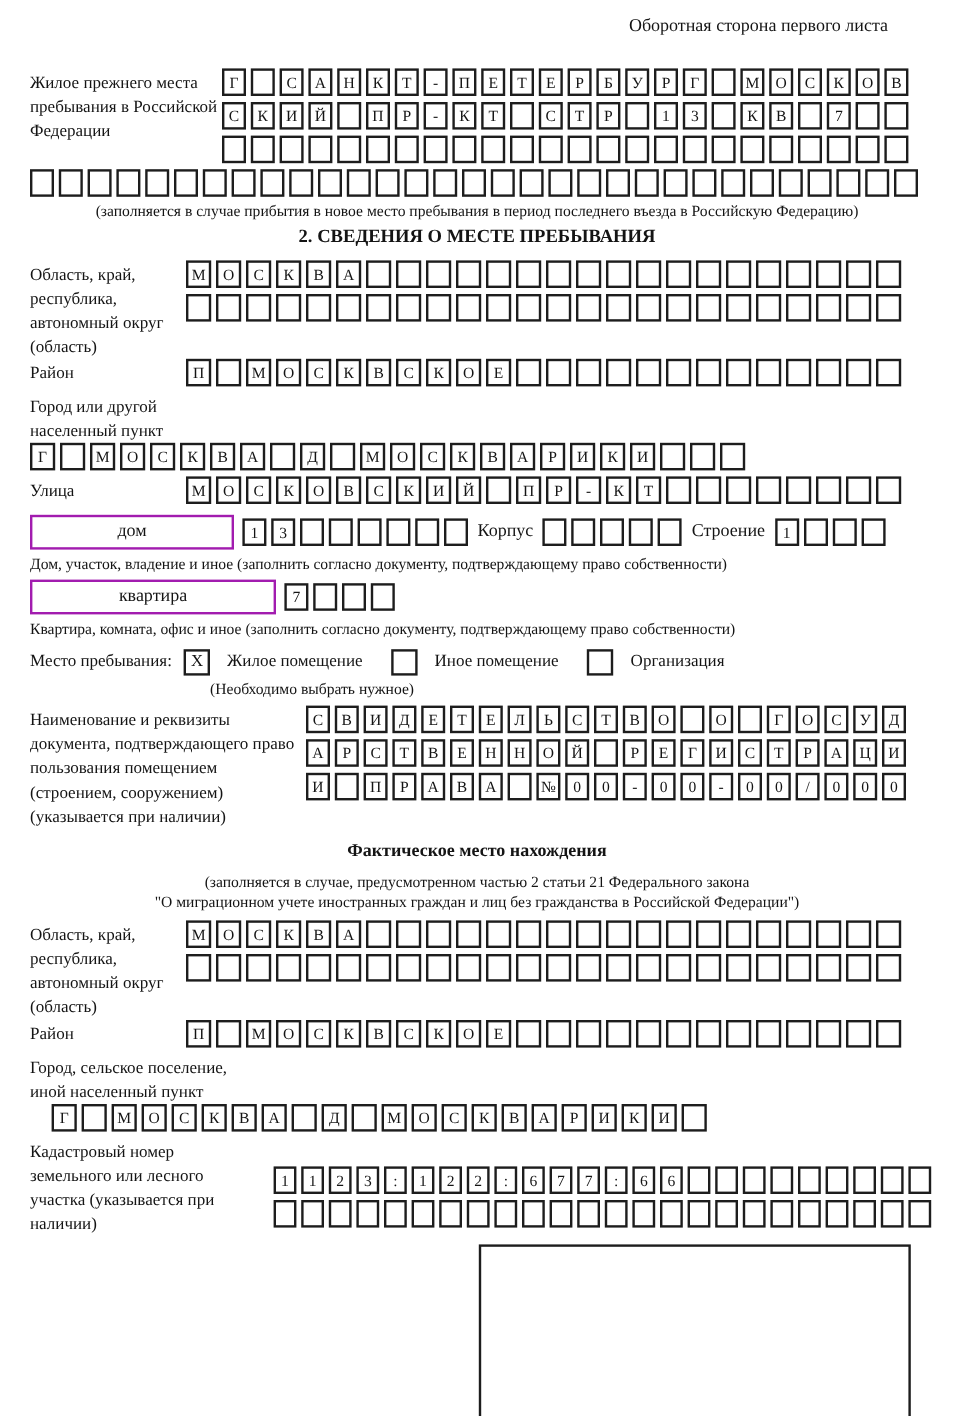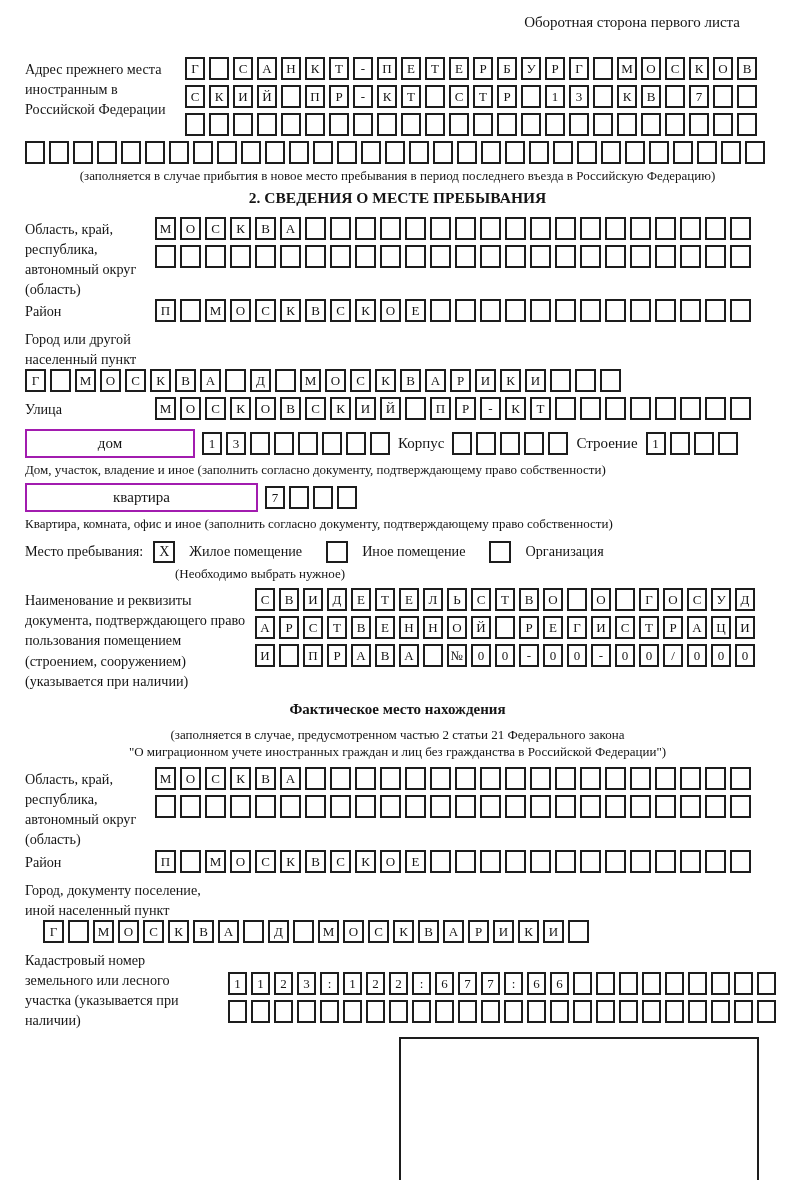--- a/index.html
+++ b/index.html
@@ -46,21 +46,21 @@
   .mh-40 { min-height: 40px; flex-direction: column; }
   .mh-78 { min-height: 78px; }
 
   
   .inline-row { display: flex; align-items: center; margin: 4px 0 3px 0; }
   .widebox {
     border: 2px solid #a21caf; height: 29px; display: flex;
     align-items: center; justify-content: center; font-size: 15px;
   }
   .widebox.house { width: 170px; margin-right: 7px; }
-  .widebox.apt { width: 233px; margin-right: 7px; }
+  .widebox.apt { width: 205px; margin-right: 7px; }
   .inline-cap { font-size: 15px; margin: 0 8px; }
 
   
   .cbrow { display: flex; align-items: center; margin: 8px 0 2px 0; font-size: 14.2px; text-align: center; }
   .cb {
     width: 22px; height: 22px; border: 2px solid #1d1d1d; flex: 0 0 auto;
     display: inline-flex; align-items: center; justify-content: center;
     font-size: 14px; margin: 0 14px 0 10px;
   }
   .cb-label { margin-right: 14px; }
@@ -75,21 +75,21 @@
   .notes-block { margin: 2px 0 6px 0; }
 </style>
 </head>
 <body>
 
 <div class="page">
 
   <div class="page-title">Оборотная сторона первого листа</div>
 
   <div class="field" style="margin-top:26px;">
-    <div class="flabel prev-label">Адрес прежнего места иностранным в Российской Федерации</div>
+    <div class="flabel prev-label">Жилое прежнего места пребывания в Российской Федерации</div>
     <div class="gridcol">
       <div class="boxrow">
           <span class="cell">Г</span>
           <span class="cell"></span>
           <span class="cell">С</span>
           <span class="cell">А</span>
           <span class="cell">Н</span>
           <span class="cell">К</span>
           <span class="cell">Т</span>
           <span class="cell">-</span>
@@ -572,21 +572,21 @@
           <span class="cell"></span>
           <span class="cell"></span>
           <span class="cell"></span>
           <span class="cell"></span>
           <span class="cell"></span>
         </div>
     </div>
   </div>
 
   <div class="field mh-40">
-    <div class="flabel lab-185">Город, документу поселение, иной населенный пункт</div>
+    <div class="flabel lab-185">Город, сельское поселение, иной населенный пункт</div>
     <div class="gridcol cells-lg" style="margin-left:18px;">
       <div class="boxrow">
           <span class="cell">Г</span>
           <span class="cell"></span>
           <span class="cell">М</span>
           <span class="cell">О</span>
           <span class="cell">С</span>
           <span class="cell">К</span>
           <span class="cell">В</span>
           <span class="cell">А</span>

